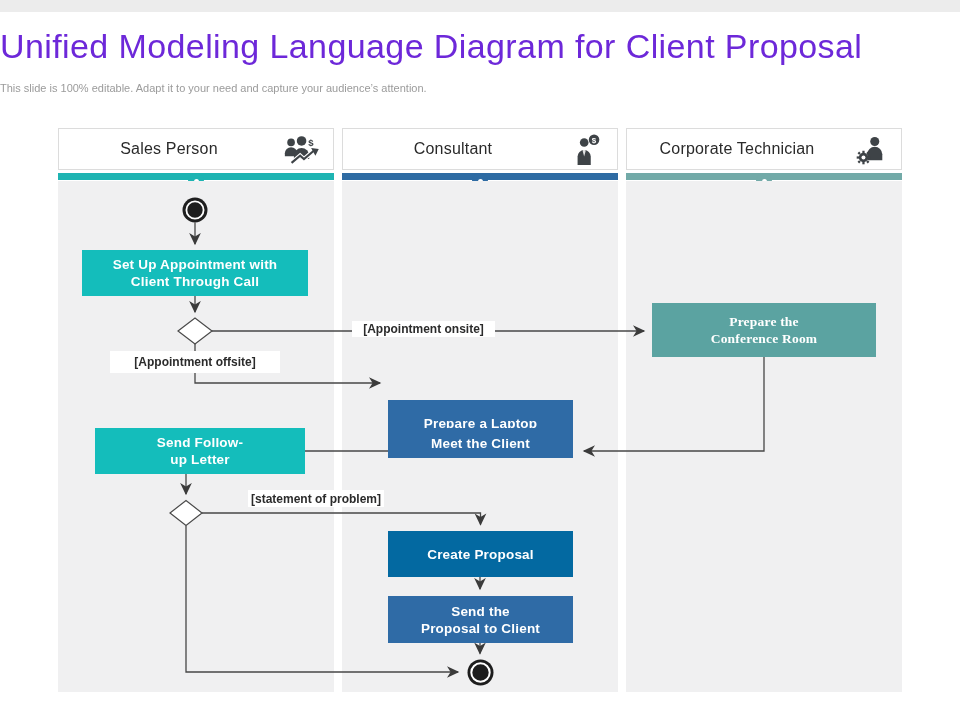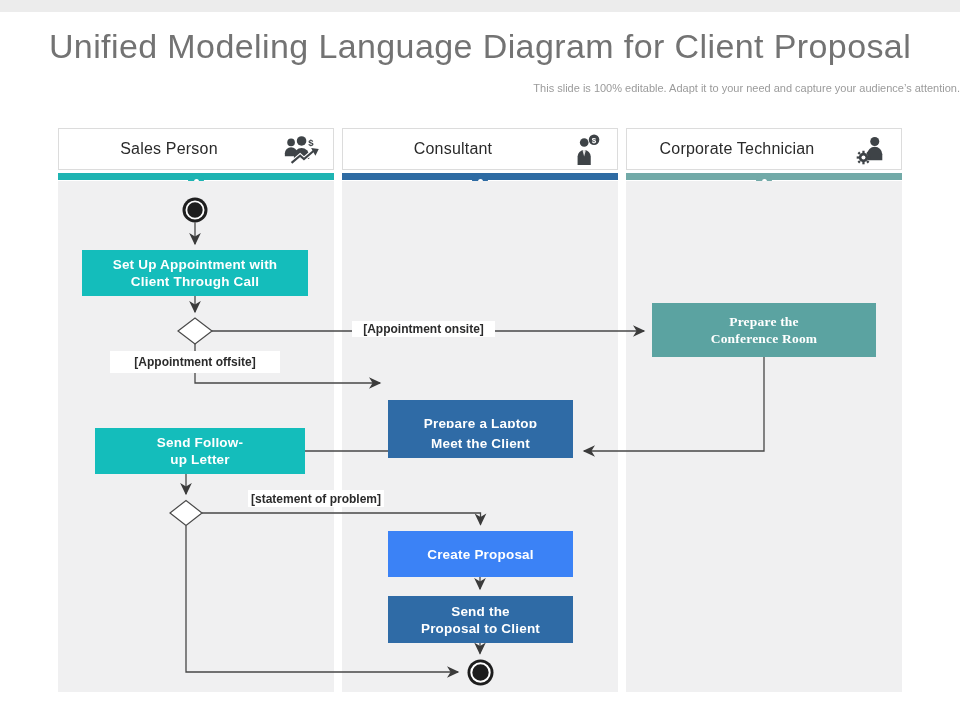--- a/index.html
+++ b/index.html
@@ -1,21 +1,21 @@
 <!DOCTYPE html>
 <html><head>
 <meta charset="utf-8">
 <style>
   html,body{margin:0;padding:0;background:#fff;}
   .stage{position:relative;width:960px;height:720px;background:#ffffff;overflow:hidden;
          font-family:"Liberation Sans",sans-serif;}
   .top-strip{position:absolute;left:0;top:0;width:960px;height:12px;background:#ececec;}
-  .page-title{position:absolute;left:0;top:27px;width:960px;text-align:center;
-              font-size:34px;font-weight:400;color:#737373;letter-spacing:.4px;}
-  .page-subtitle{position:absolute;left:0;top:82px;width:960px;text-align:right;
+  .page-title{position:absolute;left:0;top:27px;width:960px;text-align:left;
+              font-size:34px;font-weight:400;color:#6d28d9;letter-spacing:.4px;}
+  .page-subtitle{position:absolute;left:0;top:82px;width:960px;text-align:left;
                  font-size:11px;color:#9b9b9b;}
   .lane{position:absolute;top:128px;width:276px;}
   .lane-header{position:absolute;top:0;left:0;width:274px;height:40px;background:#fff;
                border:1px solid #dcdcdc;}
   .lane-title{position:absolute;left:0;right:54px;top:0;height:40px;display:flex;
               align-items:center;justify-content:center;font-size:16px;font-weight:normal;
               color:#2a2a2a;letter-spacing:.2px;white-space:nowrap;}
   .lane-icon{position:absolute;right:8px;top:4px;width:44px;height:34px;display:flex;
              align-items:center;justify-content:center;}
   .lane-bar{position:absolute;top:45px;left:0;width:276px;height:7px;}
@@ -146,20 +146,20 @@
   </svg>
 
   <div class="activity" style="left: 82px; top: 250px; width: 226px; height: 46px; background: rgb(20, 189, 187); text-align: center;">Set Up Appointment with
 Client Through Call</div>
   <div class="activity" style="left: 652px; top: 303px; width: 224px; height: 54px; background: rgb(91, 163, 161); font-family: Liberation Serif, serif;">Prepare the
 Conference Room</div>
   <div class="activity" style="left: 388px; top: 360px; width: 185px; height: 47px; background: rgb(47, 107, 166); margin-top: 40px;">Prepare a Laptop</div>
   <div class="activity" style="left: 388px; top: 428px; width: 185px; height: 30px; background: rgb(47, 107, 166);">Meet the Client</div>
   <div class="activity" style="left: 95px; top: 428px; width: 210px; height: 46px; background: rgb(20, 189, 187);">Send Follow-
 up Letter</div>
-  <div class="activity" style="left: 388px; top: 531px; width: 185px; height: 46px; background: #3b82f6; text-align: right;">Create Proposal</div>
+  <div class="activity" style="left: 388px; top: 531px; width: 185px; height: 46px; background: #0369a1; text-align: right;">Create Proposal</div>
   <div class="activity" style="left: 388px; top: 596px; width: 185px; height: 47px; background: rgb(47, 107, 166);">Send the
 Proposal to Client</div>
 
   <div class="guard" style="left:352px;top:321px;width:143px;height:16px;">[Appointment onsite]</div>
   <div class="guard" style="left:110px;top:351px;width:170px;height:22px;">[Appointment offsite]</div>
   <div class="guard" style="left:248px;top:490px;width:136px;height:17px;">[statement of problem]</div>
 </div>
 
 </body></html>

